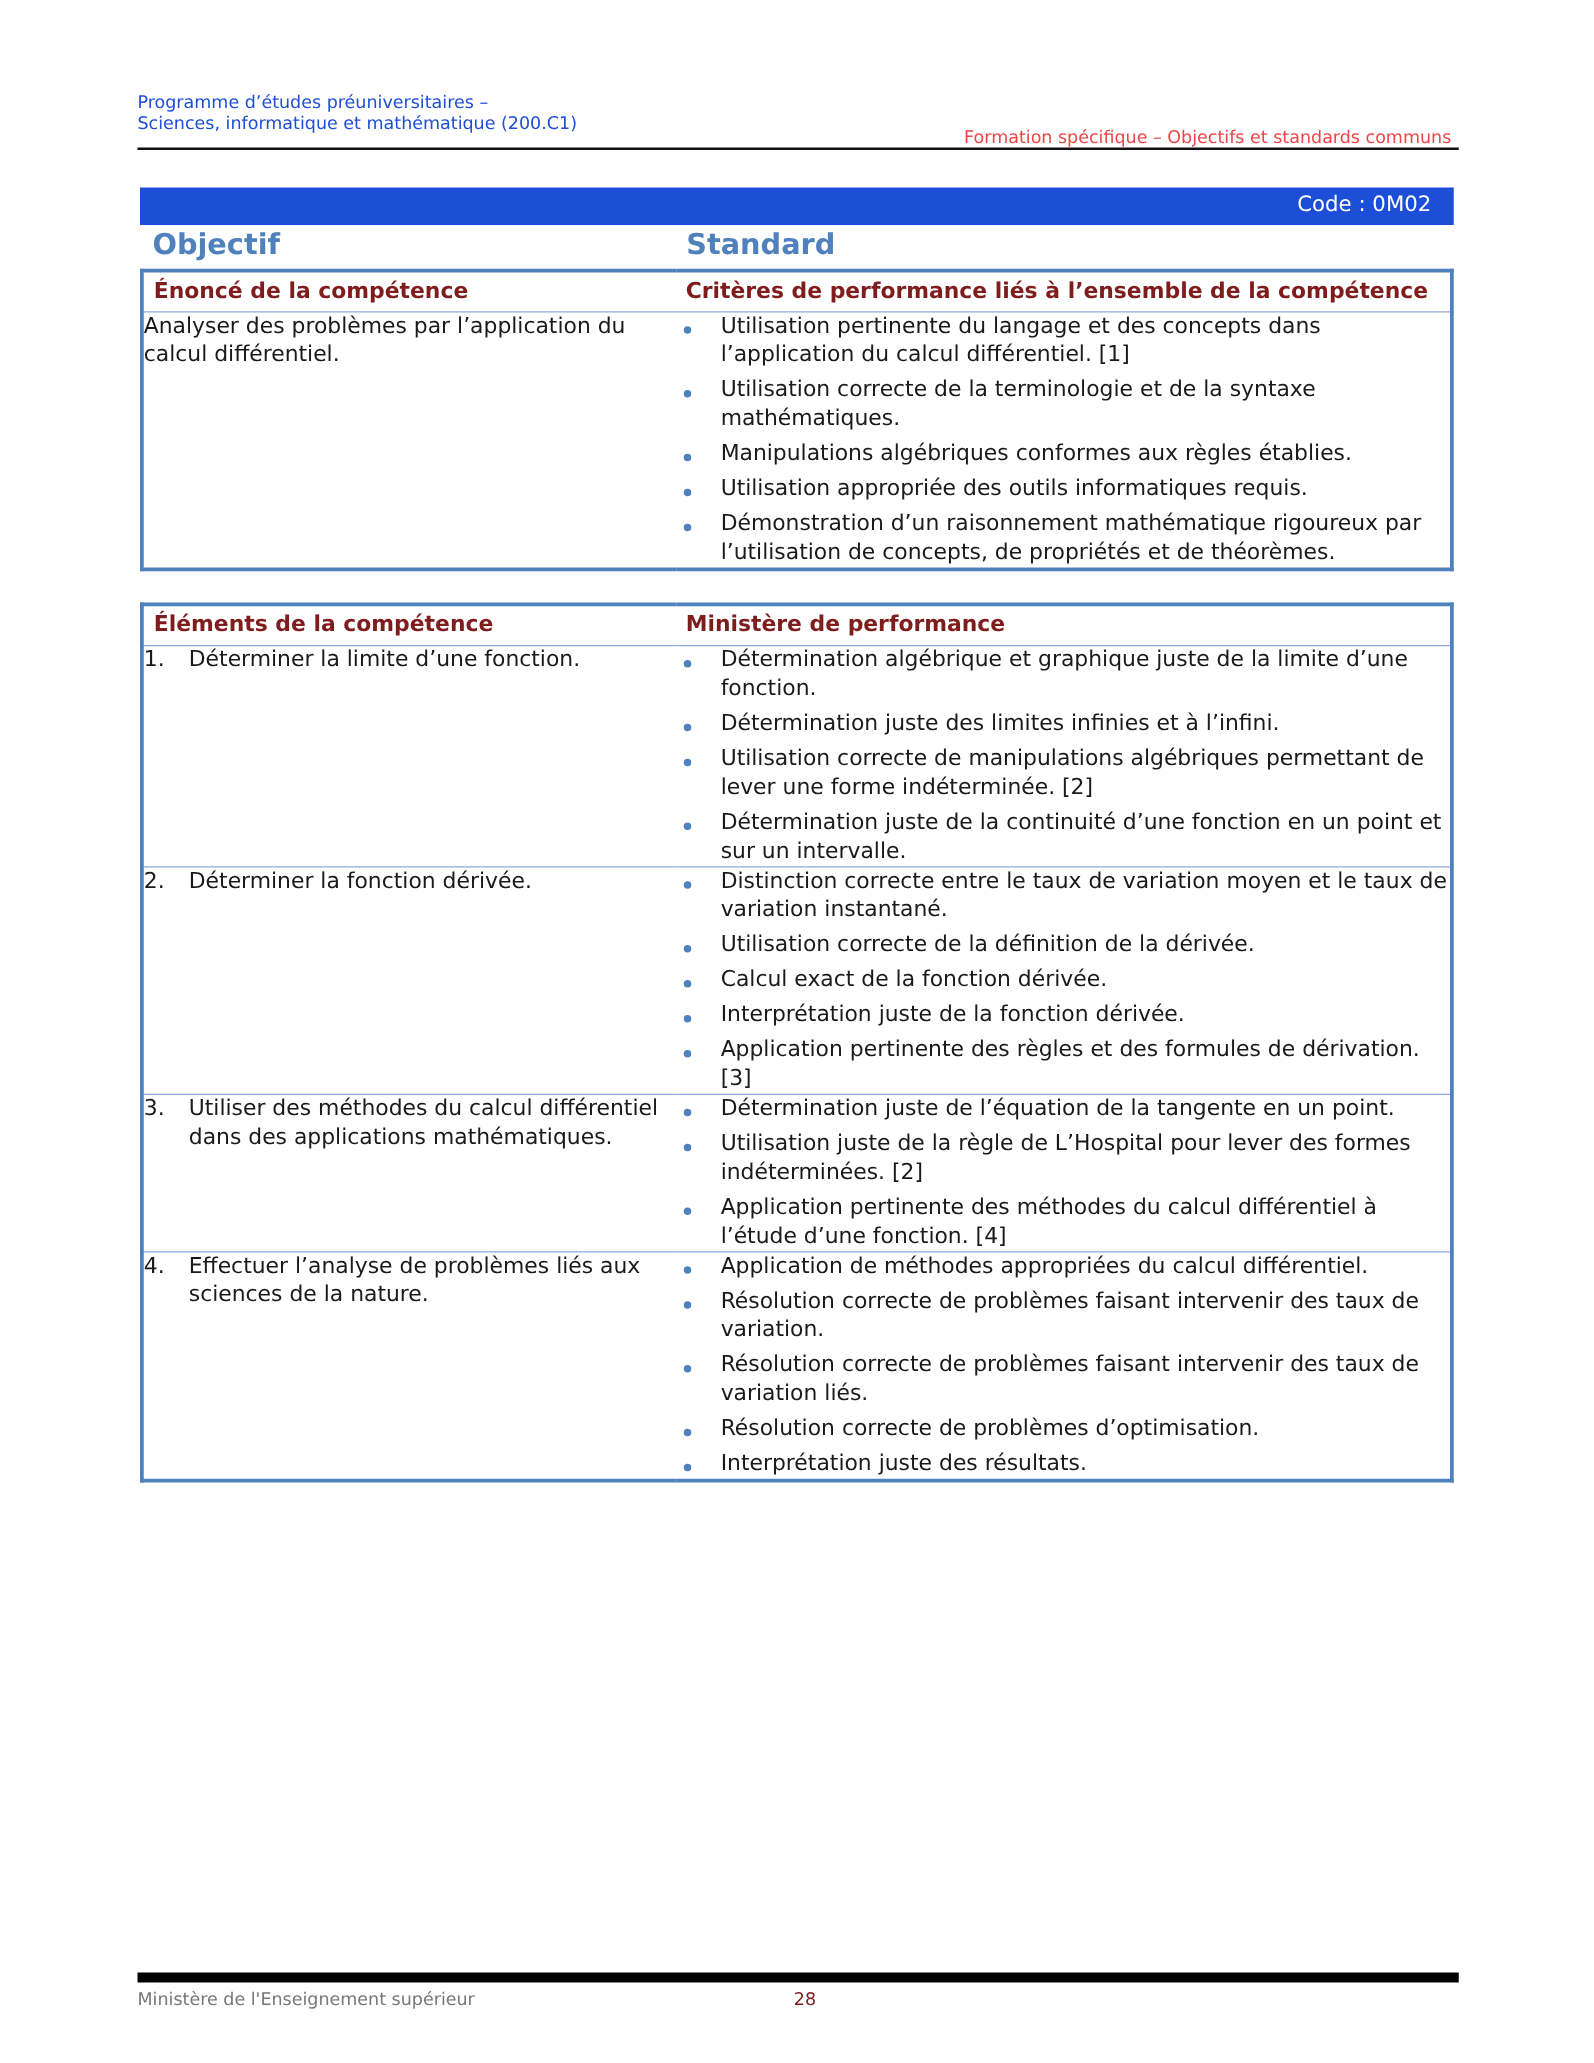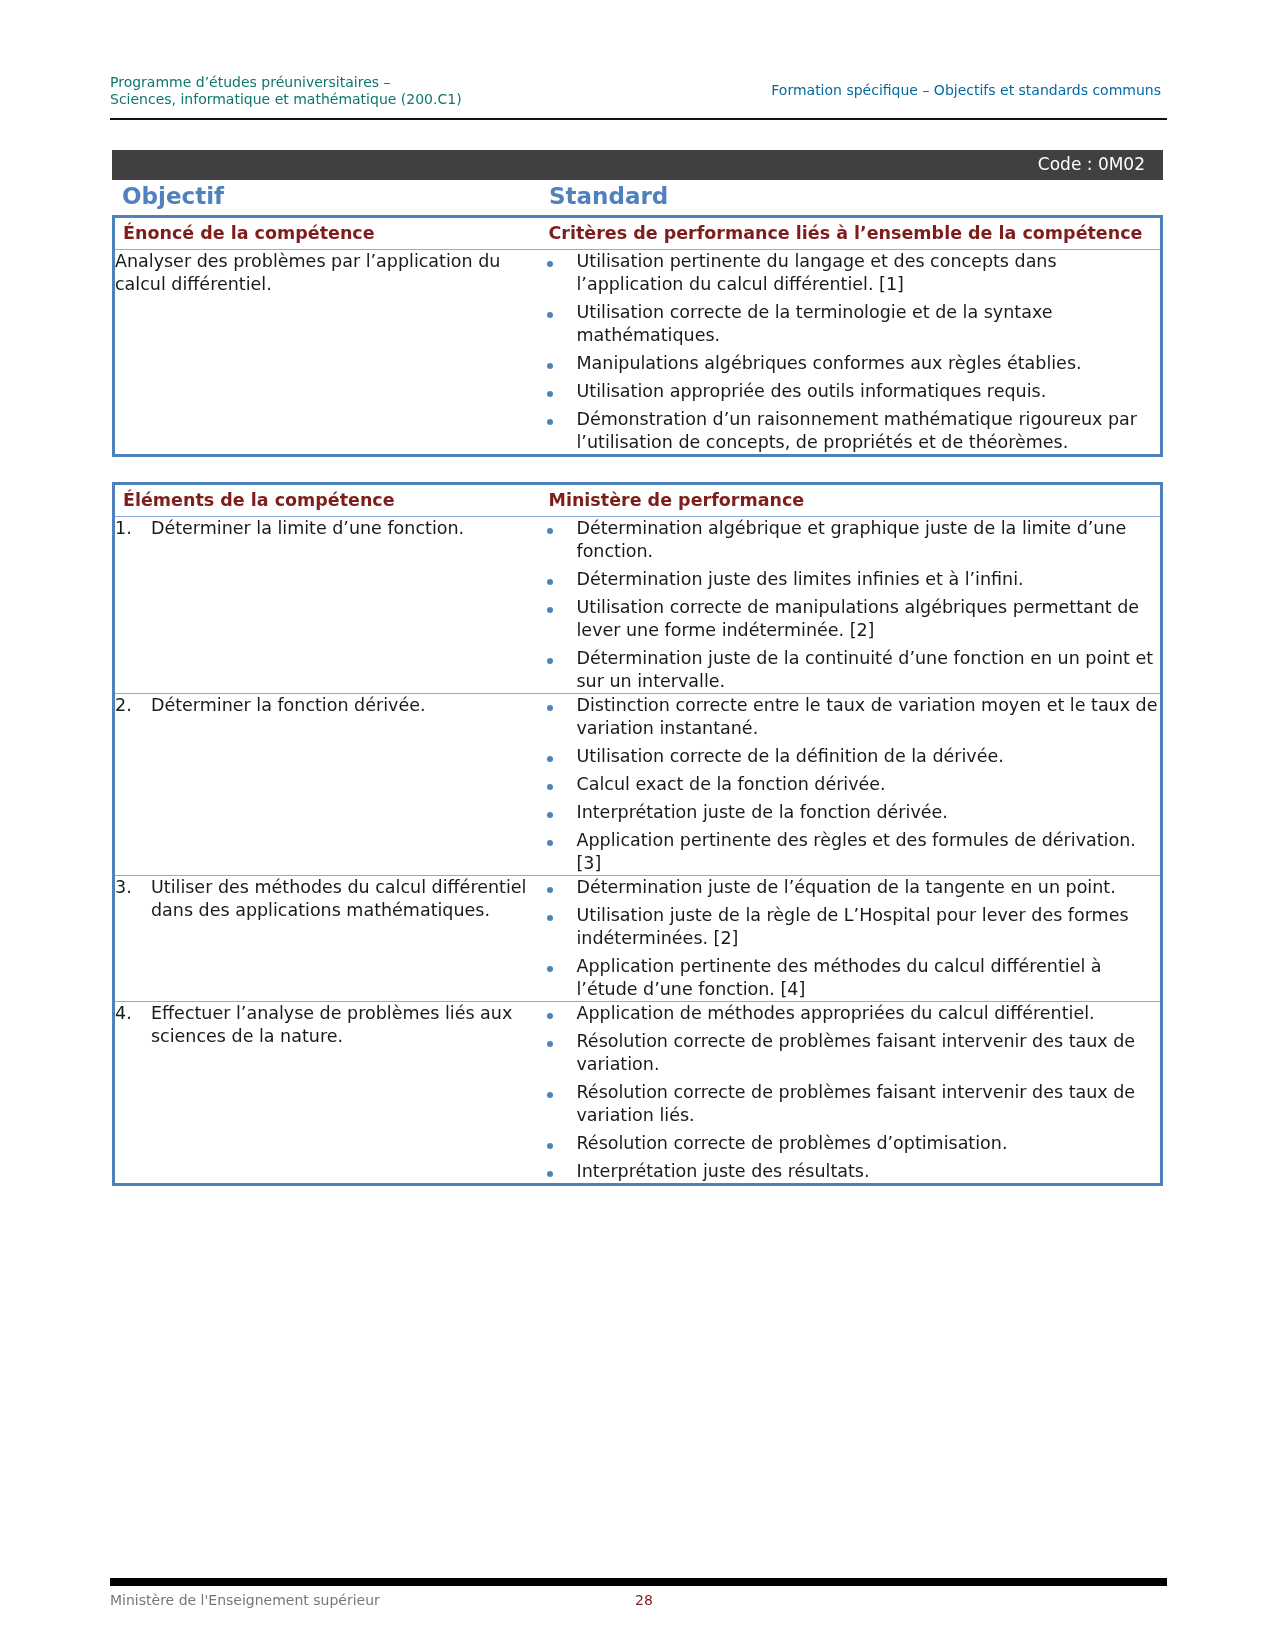--- a/index.html
+++ b/index.html
@@ -1,25 +1,25 @@
 <!DOCTYPE html>
 <html><head>
 <meta charset="utf-8">
 <style>
   html, body { margin: 0; padding: 0; background: #ffffff; }
   body {
     width: 1275px; height: 1650px; position: relative;
     font-family: "DejaVu Sans", sans-serif; color: #1a1a1a;
   }
   .hdr { position: absolute; left: 110px; top: 74px; width: 1057px; height: 44px; border-bottom: 2px solid #111; }
-  .hdr-left { position: absolute; left: 0; top: 0; font-size: 14px; color: #0f766e; line-height: 17px; }
-  .hdr-right { position: absolute; right: 6px; bottom: 20px; font-size: 14px; color: #0369a1; }
+  .hdr-left { position: absolute; left: 0; top: 0; font-size: 14px; color: #1d4ed8; line-height: 17px; }
+  .hdr-right { position: absolute; right: 6px; bottom: 0; font-size: 14px; color: #ef4444; }
   .codebar {
     position: absolute; left: 112px; top: 150px; width: 1051px; height: 30px;
-    background: #404040; color: #fff; font-size: 17px; text-align: right;
+    background: #1d4ed8; color: #fff; font-size: 17px; text-align: right;
     box-sizing: border-box; padding: 4px 18px 0 0;
   }
   .heads { position: absolute; left: 112px; top: 183px; width: 1051px; height: 32px; }
   .head { position: absolute; top: 0; font-size: 23px; font-weight: bold; color: #4f81bd; }
   .head.obj { left: 10px; }
   .head.std { left: 437px; }
   table.t {
     position: absolute; left: 112px; width: 1051px; border-collapse: collapse;
     border: 3px solid #4f81bd; table-layout: fixed;
   }

